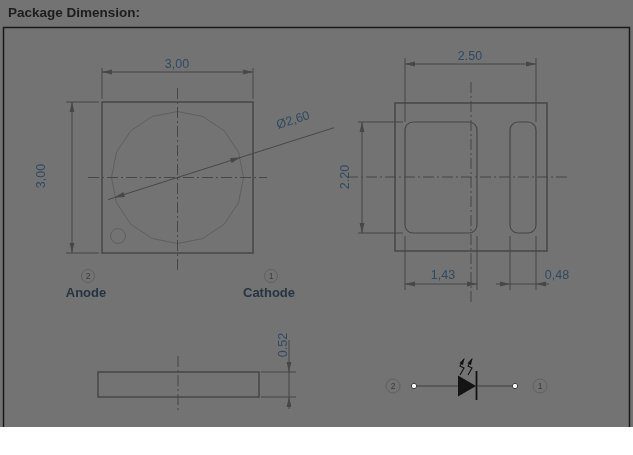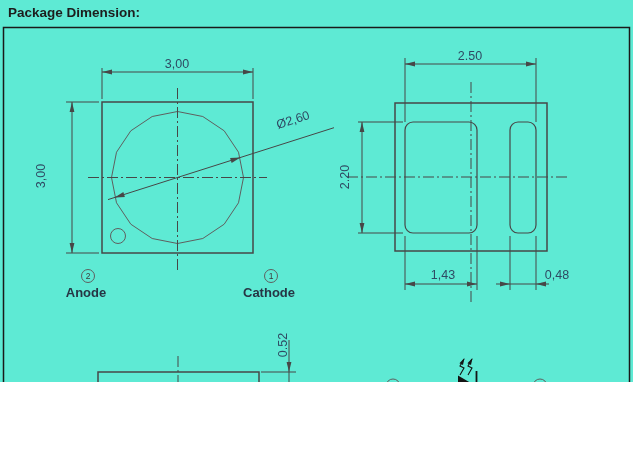--- a/index.html
+++ b/index.html
@@ -1,16 +1,16 @@
 <!DOCTYPE html>
 <html><head>
 <meta charset="utf-8">
 <style>
   html,body { margin:0; padding:0; background:#ffffff; }
-  .page { position:relative; width:633px; height:382px; background:#5eead4;
+  .page { position:relative; width:633px; height:427px; background:#737373;
           font-family:"Liberation Sans", sans-serif; }
   svg { display:block; }
   .title { font:600 13.5px "Liberation Sans", sans-serif; fill:#1d1d1d; }
   .dim  { font:12.5px "Liberation Sans", sans-serif; fill:#2f4a63; }
   .pinlab { font:bold 13px "Liberation Sans", sans-serif; fill:#263544; }
   .circnum { font:8.5px "Liberation Sans", sans-serif; fill:#3a3a3a; }
   .oline { stroke:#474747; stroke-width:1.5; fill:none; }
   .pline { stroke:#474747; stroke-width:1.2; fill:none; }
   .tline { stroke:#5f5f5f; stroke-width:1; fill:none; }
   .dline { stroke:#474747; stroke-width:1; fill:none; }

